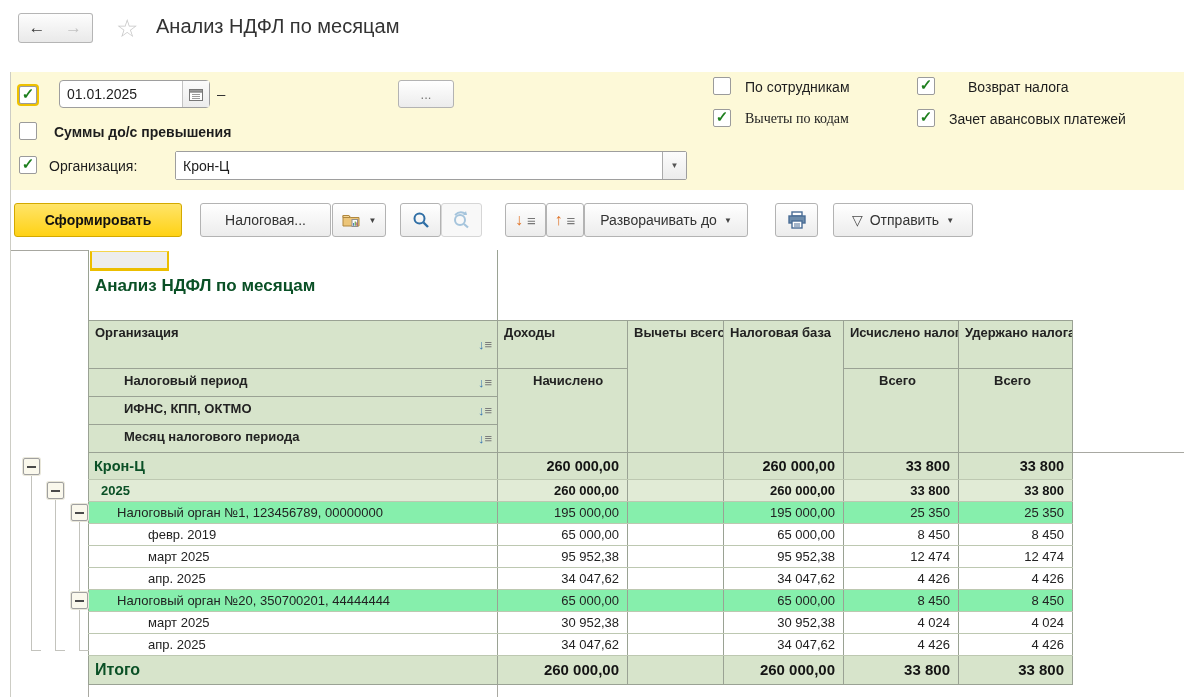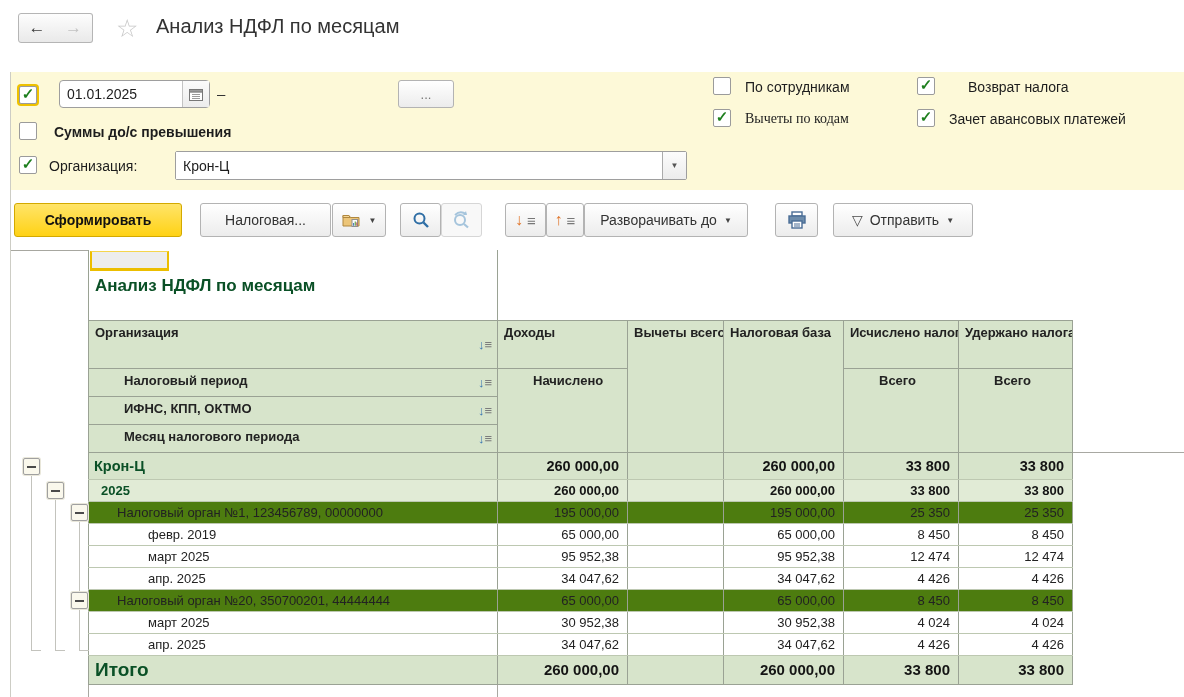--- a/index.html
+++ b/index.html
@@ -109,25 +109,25 @@
   .lvl2 { padding-left:12px !important; }
   .lvl3 { padding-left:28px !important; }
   .lvl4 { padding-left:59px !important; }
 
   .row-org   td { height:27px; background:#d7e4cb; }
   .row-org   .label { color:#0a5026; font-weight:bold; font-size:14.5px; }
   .row-org   .num   { font-weight:bold; font-size:14.5px; color:#141414; }
   .row-year  td { height:22px; background:#e1ebd6; }
   .row-year  .label { color:#0a5026; font-weight:bold; }
   .row-year  .num   { font-weight:bold; color:#141414; }
-  .row-ifns  td { height:22px; background:#4d7c0f; }
+  .row-ifns  td { height:22px; background:#86efac; }
   .row-month td { height:22px; background:#ffffff; }
   .row-total td { height:29px; background:#d7e4cb; border-top:1px solid #96a089;
                   border-bottom:1px solid #9aa294; }
-  .row-total .label { color:#0a5026; font-weight:bold; font-size:19px; }
+  .row-total .label { color:#0a5026; font-weight:bold; font-size:16px; }
   .row-total .num   { font-weight:bold; font-size:15px; color:#141414; }
 
   
   .node { position:absolute; width:17px; height:17px; background:#faf8ec; border:1px solid #a0a0a0;
           border-radius:2px; display:flex; align-items:center; justify-content:center;
           cursor:pointer; z-index:3; box-shadow:0 0 0 1px #e9e7da; }
   .node .minus { display:block; width:9px; height:2px; background:#4a4a4a; }
   .tline { position:absolute; background:#c3c3bd; z-index:1; }
 </style>
 </head>

